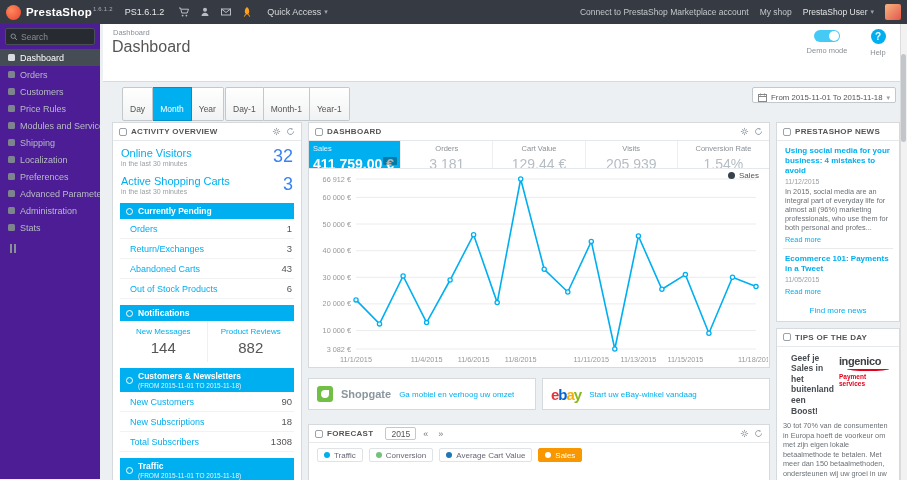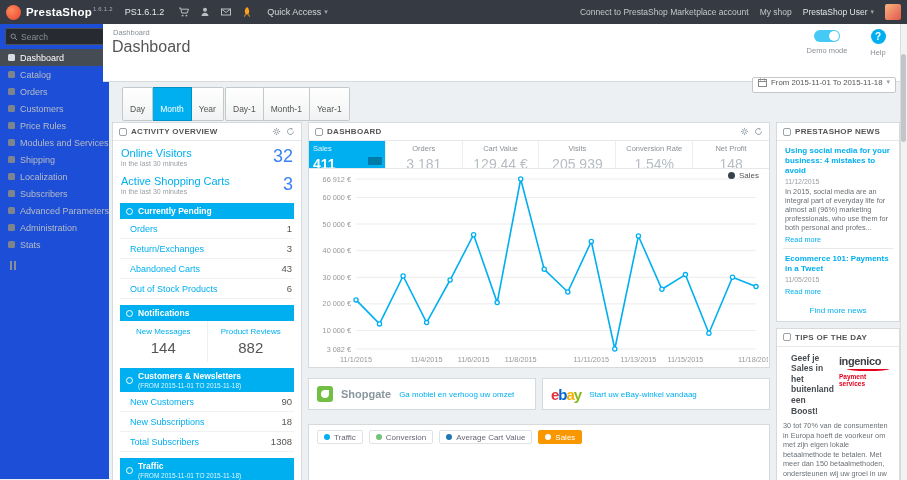--- a/index.html
+++ b/index.html
@@ -18,21 +18,21 @@
   .tb-icons{display:flex;align-items:center;gap:9px;margin-left:14px}
   .tb-ico{width:12px;height:12px;display:inline-flex;align-items:center;justify-content:center;cursor:pointer}
   .quick{margin-left:14px;font-size:9px;color:#d6d9dc;cursor:pointer;display:flex;align-items:center;gap:3px}
   .caret{font-size:7px;color:#9aa0a6}
   .tb-right{margin-left:auto;display:flex;align-items:center;gap:11px;font-size:8.5px}
   .tb-link{color:#c3c8cd;cursor:pointer;white-space:nowrap}
   .tb-user{display:flex;align-items:center;gap:3px;cursor:pointer;color:#e2e4e6}
   .avatar{width:16px;height:16px;border-radius:2px;background:linear-gradient(135deg,#f9b57f,#e2574c);flex:0 0 auto}
 
   
-  .sidebar{position:absolute;top:24px;left:0;width:109px;bottom:1px;background:#1d4ed8}
+  .sidebar{position:absolute;top:24px;left:0;width:100px;bottom:1px;background:#4c1d95}
   .search-box{margin:4px 5px;height:17px;background:#272b31;border:1px solid #494f57;border-radius:2px;
     display:flex;align-items:center;padding:0 4px;gap:3px}
   .search-box input{flex:1;min-width:0;background:transparent;border:none;outline:none;color:#cfd3d7;font-size:8.5px;
     font-family:"Liberation Sans",sans-serif}
   .search-box input::placeholder{color:#868d94}
   .side-item{height:17px;display:flex;align-items:center;gap:5px;padding-left:8px;cursor:pointer;
     color:#b7bcc2;font-size:9px;white-space:nowrap;overflow:hidden}
   .side-item.active{background:#454c54;color:#fff}
   .side-ico{width:7px;height:7px;border-radius:1.5px;background:#7d848d;flex:0 0 auto}
   .side-item.active .side-ico{background:#d9dde1}
@@ -54,22 +54,22 @@
 
   
   .range-group{position:absolute;top:63px;display:inline-flex}
   #range-group-1{left:19px}
   #range-group-2{left:122px}
   .range-btn{height:15px;padding:16px 7px;font-size:8.5px;color:#555;background:linear-gradient(#fff,#f1f2f3);
     border:1px solid #c3c8cc;border-left-width:0;cursor:pointer;font-family:"Liberation Sans",sans-serif}
   .range-btn:first-child{border-left-width:1px;border-radius:2px 0 0 2px}
   .range-btn:last-child{border-radius:0 2px 2px 0}
   .range-btn.active{background:#00aff0;border-color:#0090c8;color:#fff}
-  .date-range{position:absolute;right:4px;top:53px;height:16px;background:#fff;border:1px solid #c3c8cc;border-radius:2px;
-    display:flex;align-items:flex-start;gap:4px;padding:0 5px;font-size:7.8px;color:#555;cursor:pointer;white-space:nowrap}
+  .date-range{position:absolute;right:4px;top:63px;height:16px;background:#fff;border:1px solid #c3c8cc;border-radius:2px;
+    display:flex;align-items:flex-end;gap:4px;padding:0 5px;font-size:7.8px;color:#555;cursor:pointer;white-space:nowrap}
 
   
   .panel{background:#fff;border:1px solid #d6dadd}
   .panel-head{height:18px;display:flex;align-items:center;gap:4px;padding:0 6px;border-bottom:1px solid #e6e9eb}
   .p-title{font-size:8px;font-weight:bold;color:#555;letter-spacing:.3px}
   .p-ico{width:8px;height:8px;border:1px solid #9aa2a8;border-radius:2px;flex:0 0 auto}
   .p-actions{margin-left:auto;display:flex;gap:5px}
   .p-actions span{cursor:pointer;display:inline-flex}
 
   
@@ -211,24 +211,20 @@
         </span>
       <input placeholder="Search" style="">
     </div>
     <div id="sidebar-menu">
         <div class="side-item active">
           <span class="side-ico"></span>
           <span>Dashboard</span>
         </div>
         <div class="side-item">
           <span class="side-ico"></span>
-          <span>Catalog</span>
-        </div>
-        <div class="side-item">
-          <span class="side-ico"></span>
           <span>Orders</span>
         </div>
         <div class="side-item">
           <span class="side-ico"></span>
           <span>Customers</span>
         </div>
         <div class="side-item">
           <span class="side-ico"></span>
           <span>Price Rules</span>
         </div>
@@ -239,21 +235,21 @@
         <div class="side-item">
           <span class="side-ico"></span>
           <span>Shipping</span>
         </div>
         <div class="side-item">
           <span class="side-ico"></span>
           <span>Localization</span>
         </div>
         <div class="side-item">
           <span class="side-ico"></span>
-          <span>Subscribers</span>
+          <span>Preferences</span>
         </div>
         <div class="side-item">
           <span class="side-ico"></span>
           <span>Advanced Parameters</span>
         </div>
         <div class="side-item">
           <span class="side-ico"></span>
           <span>Administration</span>
         </div>
         <div class="side-item">
@@ -435,24 +431,20 @@
             <div class="kpi-label">Cart Value</div>
             <div class="kpi-value">129,44 €</div>
           </div>
           <div class="kpi">
             <div class="kpi-label">Visits</div>
             <div class="kpi-value">205 939</div>
           </div>
           <div class="kpi">
             <div class="kpi-label">Conversion Rate</div>
             <div class="kpi-value">1.54%</div>
-          </div>
-          <div class="kpi">
-            <div class="kpi-label">Net Profit</div>
-            <div class="kpi-value">148 918,51 €</div>
           </div>
         </div>
       <svg id="sales-chart" width="458" height="198" viewBox="0 0 458 198">
           <line x1="46" y1="10.0" x2="446" y2="10.0" stroke="#ececec" stroke-width="1"></line>
           <text x="41" y="12.5" text-anchor="end" font-size="7.3" fill="#999">66 912 €</text>
           <line x1="46" y1="28.4" x2="446" y2="28.4" stroke="#ececec" stroke-width="1"></line>
           <text x="41" y="30.9" text-anchor="end" font-size="7.3" fill="#999">60 000 €</text>
           <line x1="46" y1="55.0" x2="446" y2="55.0" stroke="#ececec" stroke-width="1"></line>
           <text x="41" y="57.5" text-anchor="end" font-size="7.3" fill="#999">50 000 €</text>
           <line x1="46" y1="81.7" x2="446" y2="81.7" stroke="#ececec" stroke-width="1"></line>
@@ -503,20 +495,41 @@
       <span class="sg-mark" style="background: rgb(113, 191, 68);"></span>
       <span class="sg-name">Shopgate</span>
       <span class="mod-link">Ga mobiel en verhoog uw omzet</span>
     </div>
     <div class="mod-box" id="ebay-box">
       <span class="ebay-logo"><span class="ebay-letter" style="color: rgb(229, 50, 56);">e</span><span class="ebay-letter" style="color: rgb(0, 100, 210);">b</span><span class="ebay-letter" style="color: rgb(245, 175, 2);">a</span><span class="ebay-letter" style="color: rgb(134, 184, 23);">y</span></span>
       <span class="mod-link">Start uw eBay-winkel vandaag</span>
     </div>
 
     <div class="panel forecast">
+      <div class="panel-head">
+        <span class="p-ico"></span>
+        <span class="p-title">FORECAST</span>
+        <span class="fc-year">2015</span>
+        <span class="fc-nav">«</span>
+        <span class="fc-nav">»</span>
+        <span class="p-actions">
+          <span>
+              <svg width="9" height="9" viewBox="0 0 10 10">
+                <path d="M5 1v1.2M5 7.8V9M1 5h1.2M7.8 5H9M2.2 2.2l.9.9M6.9 6.9l.9.9M7.8 2.2l-.9.9M3.1 6.9l-.9.9" stroke="#8b959c" stroke-width="1"></path>
+                <circle cx="5" cy="5" r="1.8" fill="none" stroke="#8b959c"></circle>
+              </svg>
+            </span>
+          <span>
+              <svg width="9" height="9" viewBox="0 0 10 10">
+                <path d="M8.3 5A3.3 3.3 0 1 1 7 2.4" fill="none" stroke="#8b959c" stroke-width="1"></path>
+                <path d="M6.5 1l1 1.6L5.8 3z" fill="#8b959c"></path>
+              </svg>
+            </span>
+        </span>
+      </div>
       <div class="fc-legend">
         <span class="fc-chip">
             <span class="dot" style="background: rgb(0, 175, 240);"></span>
             <span>Traffic</span>
           </span>
         <span class="fc-chip">
             <span class="dot" style="background: rgb(114, 194, 121);"></span>
             <span>Conversion</span>
           </span>
         <span class="fc-chip">

